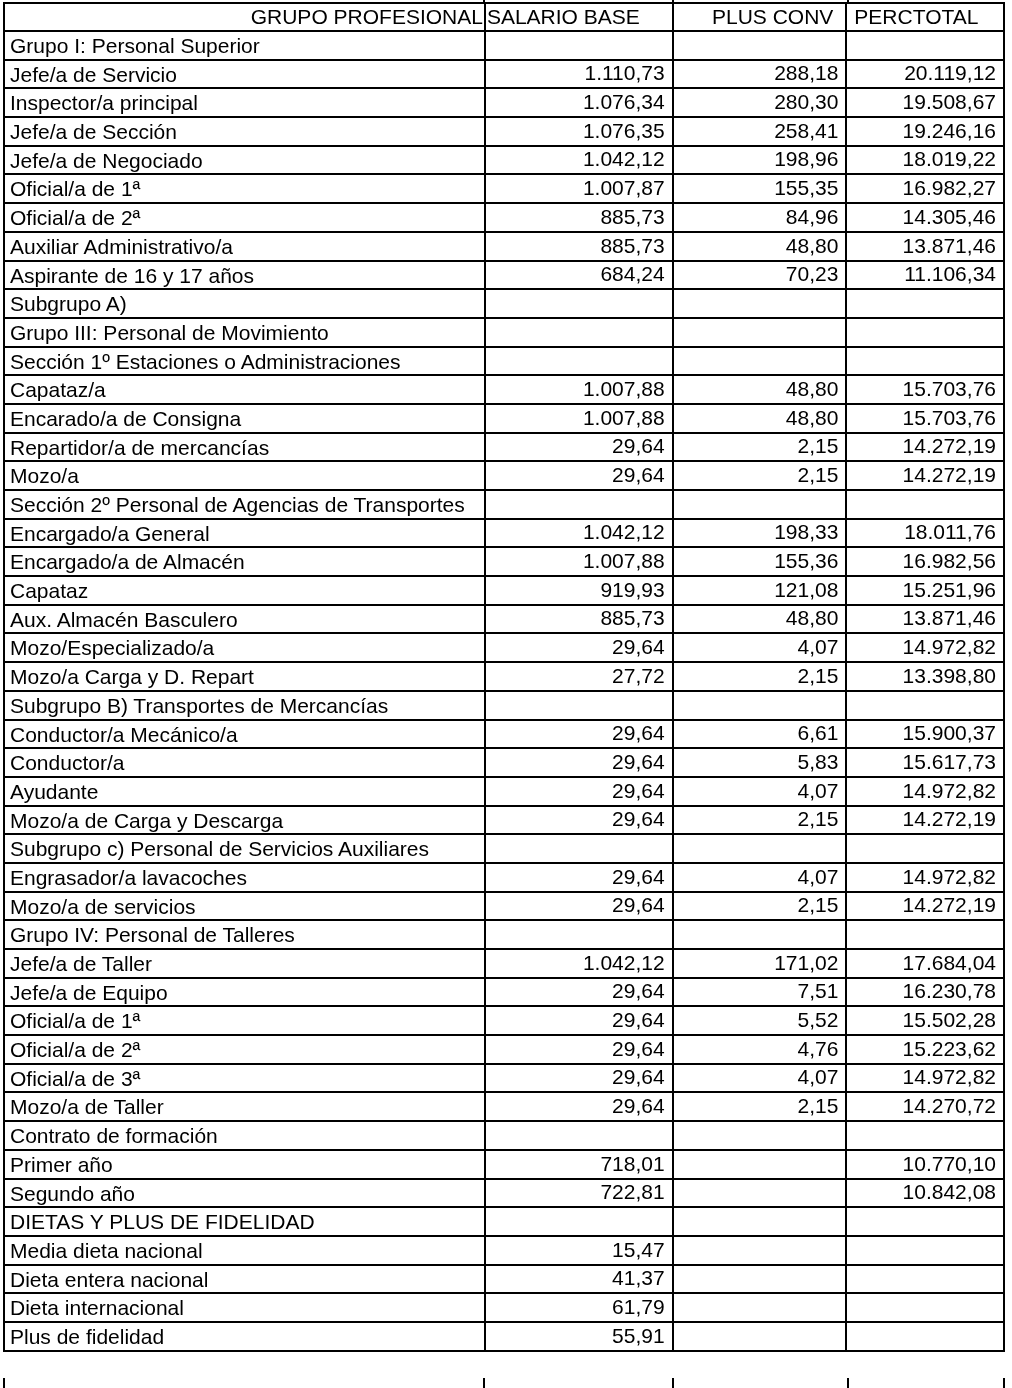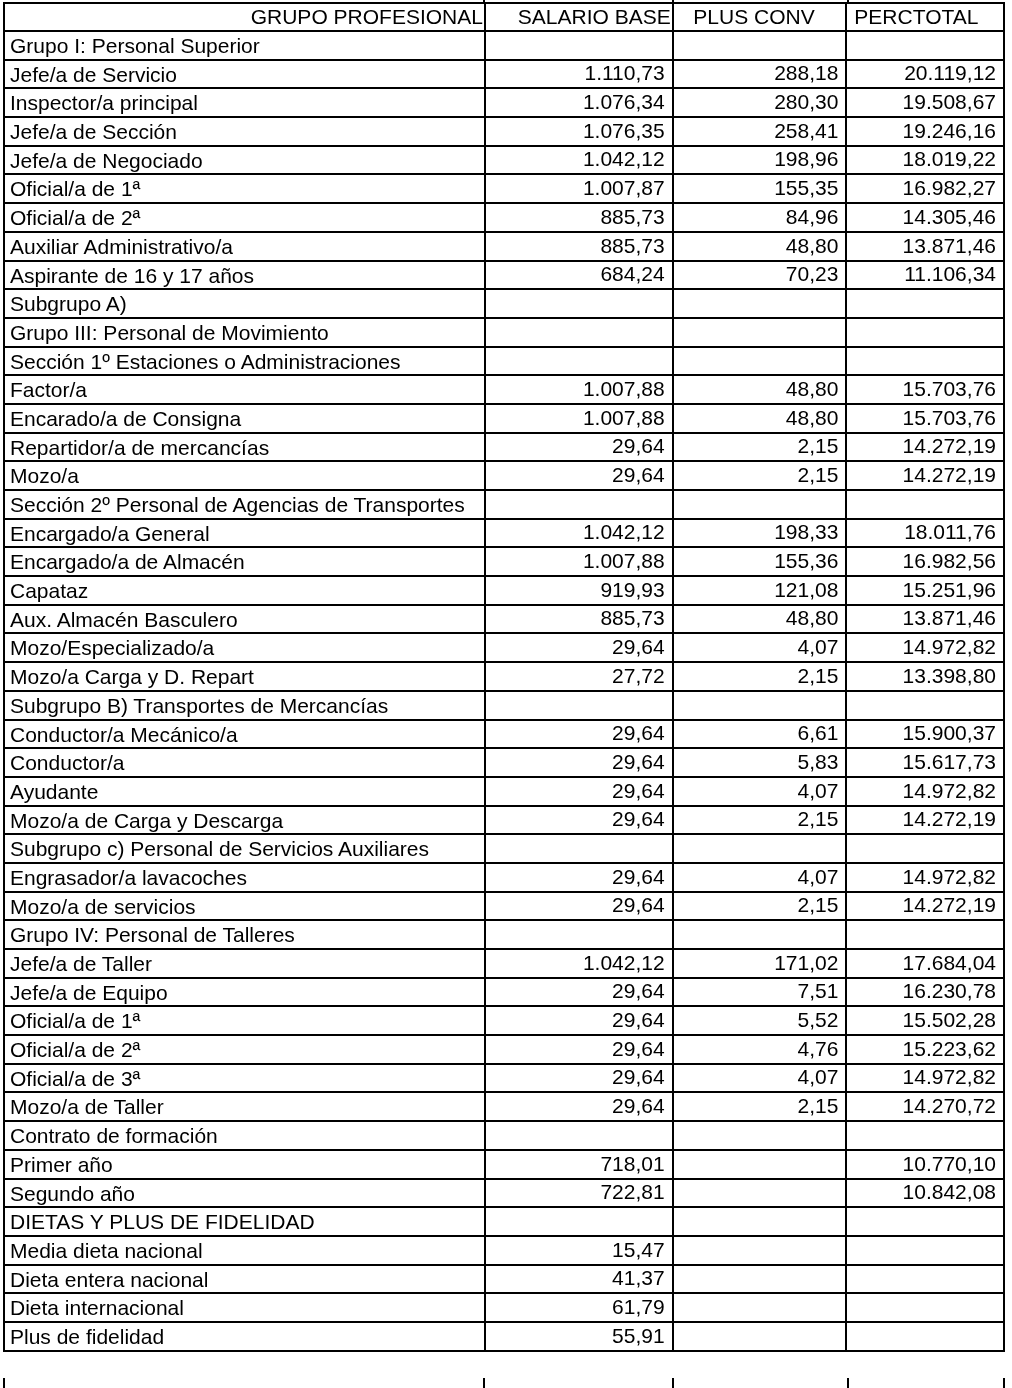--- a/index.html
+++ b/index.html
@@ -29,22 +29,22 @@
     border: 2px solid #000000;
     font-size: 21px;
     font-weight: 400;
     overflow: hidden;
     white-space: nowrap;
   }
   table.salary thead tr { height: 27px; }
   table.salary tbody tr { height: 28.7px; }
 
   th.h-grupo   { text-align: right; vertical-align: middle; }
-  th.h-salario { text-align: right;  vertical-align: middle; }
-  th.h-plus    { text-align: center;  vertical-align: middle; padding-right: 12px; }
+  th.h-salario { text-align: left;  vertical-align: middle; }
+  th.h-plus    { text-align: right;  vertical-align: middle; padding-right: 12px; }
   th.h-total   { text-align: left;   vertical-align: middle; padding-left: 7px; }
 
   td.label {
     text-align: left;
     vertical-align: top;
     padding: 1px 4px 0 5px;
     line-height: 25px;
   }
   td.num {
     text-align: right;
@@ -151,21 +151,21 @@
           <td class="num"></td>
           <td class="num"></td>
         </tr>
         <tr>
           <td class="label">Sección 1º Estaciones o Administraciones</td>
           <td class="num"></td>
           <td class="num"></td>
           <td class="num"></td>
         </tr>
         <tr>
-          <td class="label">Factor/a</td>
+          <td class="label">Capataz/a</td>
           <td class="num">1.007,88</td>
           <td class="num">48,80</td>
           <td class="num">15.703,76</td>
         </tr>
         <tr>
           <td class="label">Encarado/a de Consigna</td>
           <td class="num">1.007,88</td>
           <td class="num">48,80</td>
           <td class="num">15.703,76</td>
         </tr>

